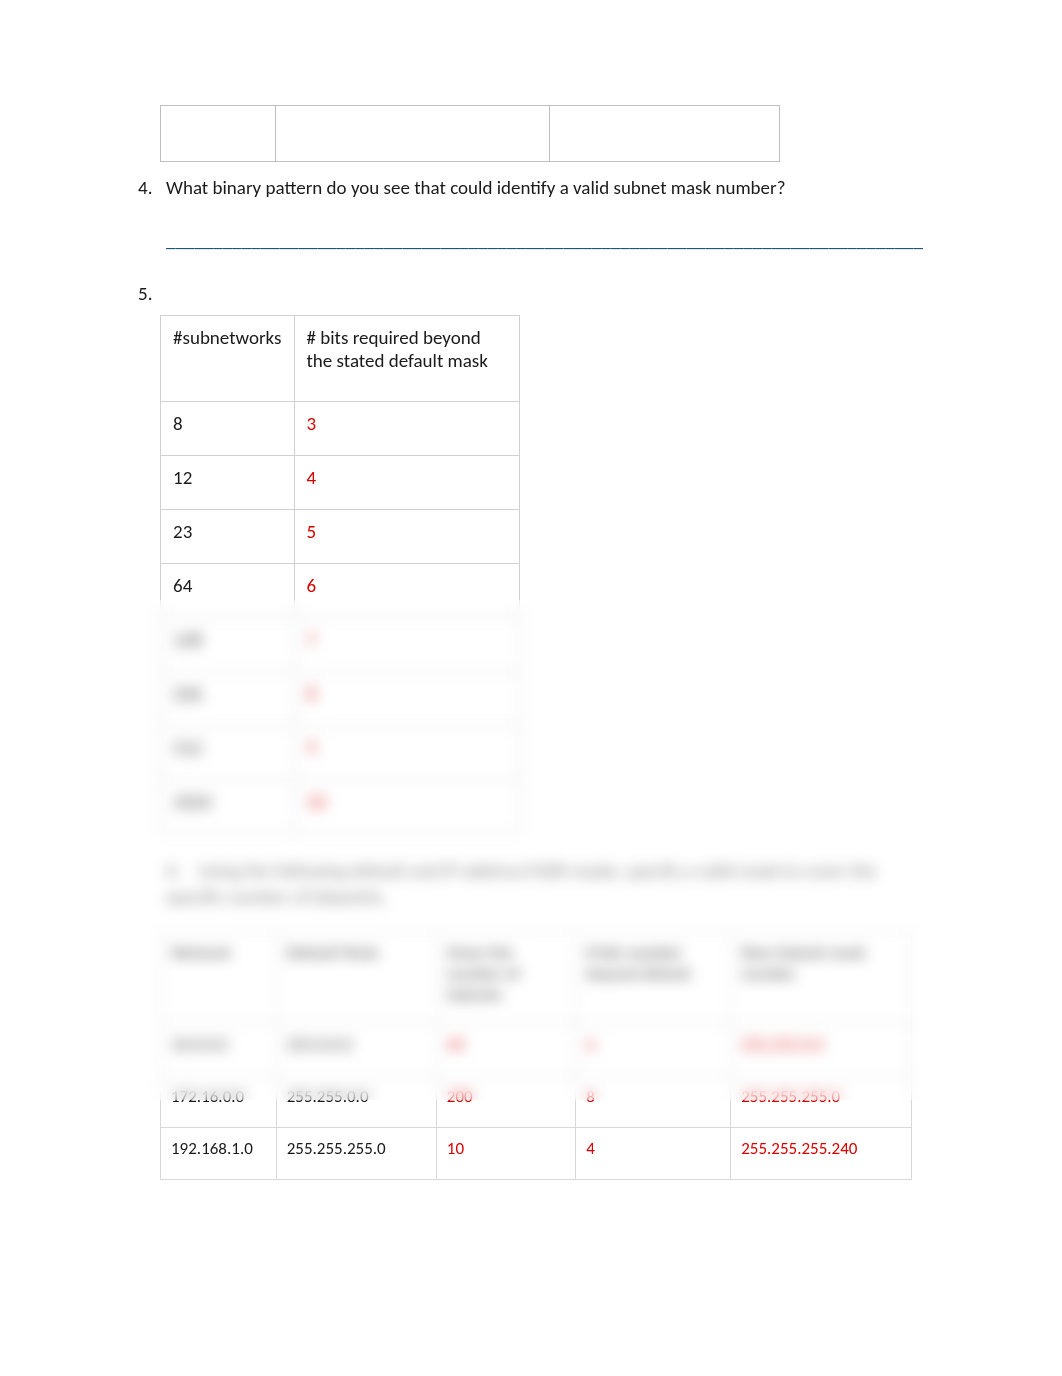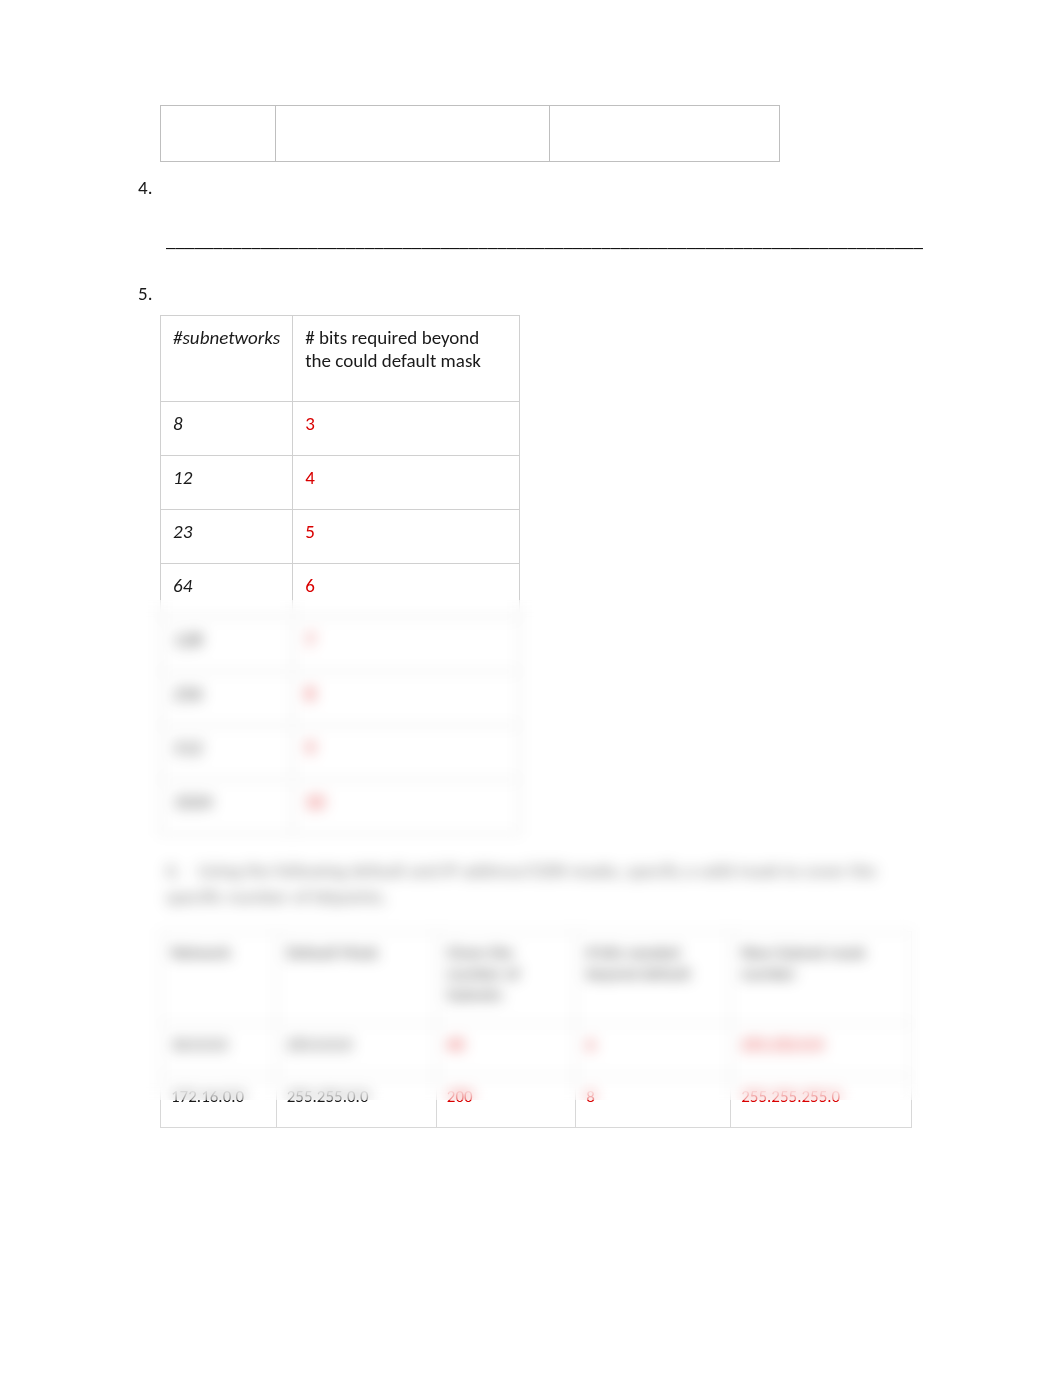--- a/index.html
+++ b/index.html
@@ -30,39 +30,39 @@
     .top-table td:nth-child(3) { width: 230px; }
     .q-wrap { margin-left: 78px; }
     .q-line { display: flex; }
     .q-number { width: 28px; flex-shrink: 0; }
     .q-text { }
 
     .blank-line {
       margin-left: 106px;
       margin-top: 30px;
       letter-spacing: 0px;
-      color: #000000;
+      color: #0c4a6e;
     }
 
     .q5 { margin-top: 30px; }
 
     .subnet-table {
       margin-left: 100px;
       margin-top: 10px;
       border-collapse: collapse;
       width: 360px;
     }
     .subnet-table th, .subnet-table td {
       border: 1px solid #d0d0d0;
       padding: 10px 12px;
       text-align: left;
       vertical-align: top;
       font-weight: normal;
     }
-    .subnet-table th:nth-child(1), .subnet-table td:nth-child(1) { width: 120px; font-style: italic; }
+    .subnet-table th:nth-child(1), .subnet-table td:nth-child(1) { width: 120px; }
     .subnet-table th:nth-child(2), .subnet-table td:nth-child(2) { width: 240px; }
     .subnet-table tr { height: 54px; }
     .subnet-table thead tr { height: 86px; }
     .answer { color: #d90000; }
 
     
     .blur-region {
       position: absolute;
       left: 100px;
       top: 600px;
@@ -120,35 +120,36 @@
       <td></td>
       <td></td>
       <td></td>
     </tr>
   </tbody>
     </table>
 
   <div class="q-wrap" style="margin-top:14px;">
     <div class="q-line">
       <div class="q-number">4.</div>
+      <div class="q-text">What binary pattern do you see that could identify a valid subnet mask number?</div>
     </div>
   </div>
   <div class="blank-line">________________________________________________________________________________</div>
 
   <div class="q-wrap q5">
     <div class="q-line">
       <div class="q-number">5.</div>
     </div>
   </div>
 
   <table class="subnet-table">
     <thead>
       <tr>
         <th>#subnetworks</th>
-        <th># bits required beyond the could default mask</th>
+        <th># bits required beyond the stated default mask</th>
       </tr>
     </thead>
     <tbody>
       <tr>
         <td>8</td>
         <td class="answer">3</td>
       </tr>
       <tr>
         <td>12</td>
         <td class="answer">4</td>
@@ -204,19 +205,26 @@
           <td class="answer">6</td>
           <td class="answer">255.252.0.0</td>
         </tr>
         <tr>
           <td>172.16.0.0</td>
           <td>255.255.0.0</td>
           <td class="answer">200</td>
           <td class="answer">8</td>
           <td class="answer">255.255.255.0</td>
         </tr>
+        <tr>
+          <td>192.168.1.0</td>
+          <td>255.255.255.0</td>
+          <td class="answer">10</td>
+          <td class="answer">4</td>
+          <td class="answer">255.255.255.240</td>
+        </tr>
       </tbody>
     </table>
   </div>
 
   <div class="blur-region"></div>
 
 </div>
 
 </body></html>

